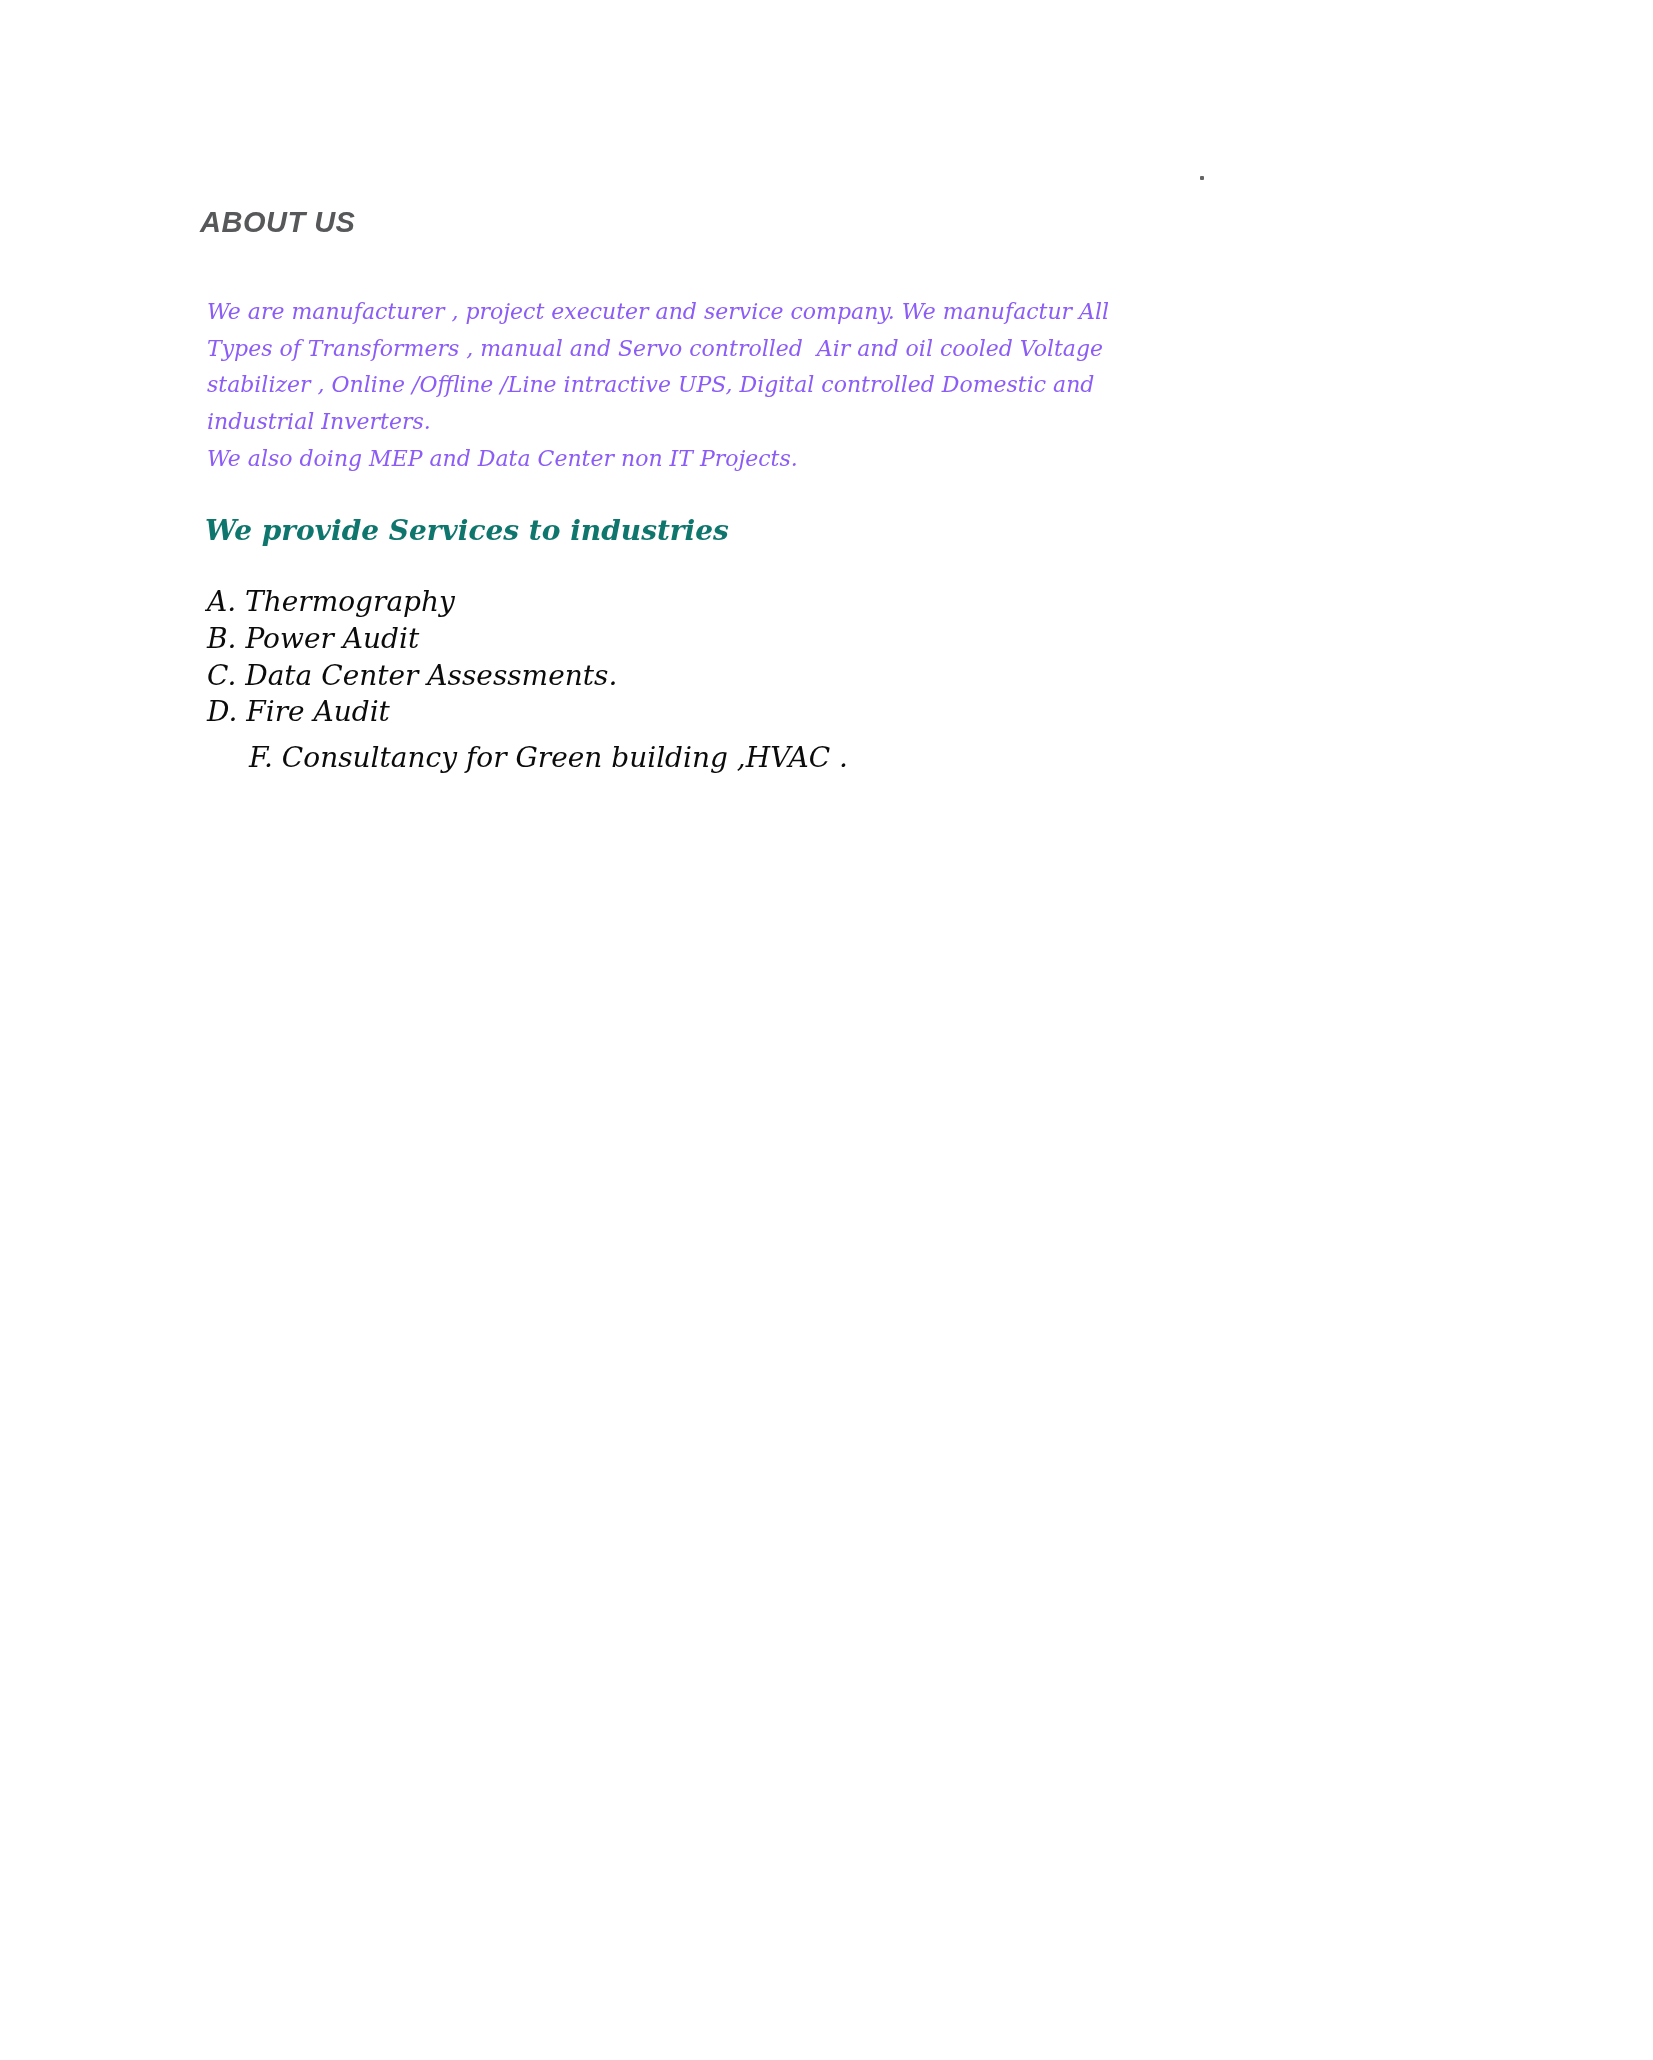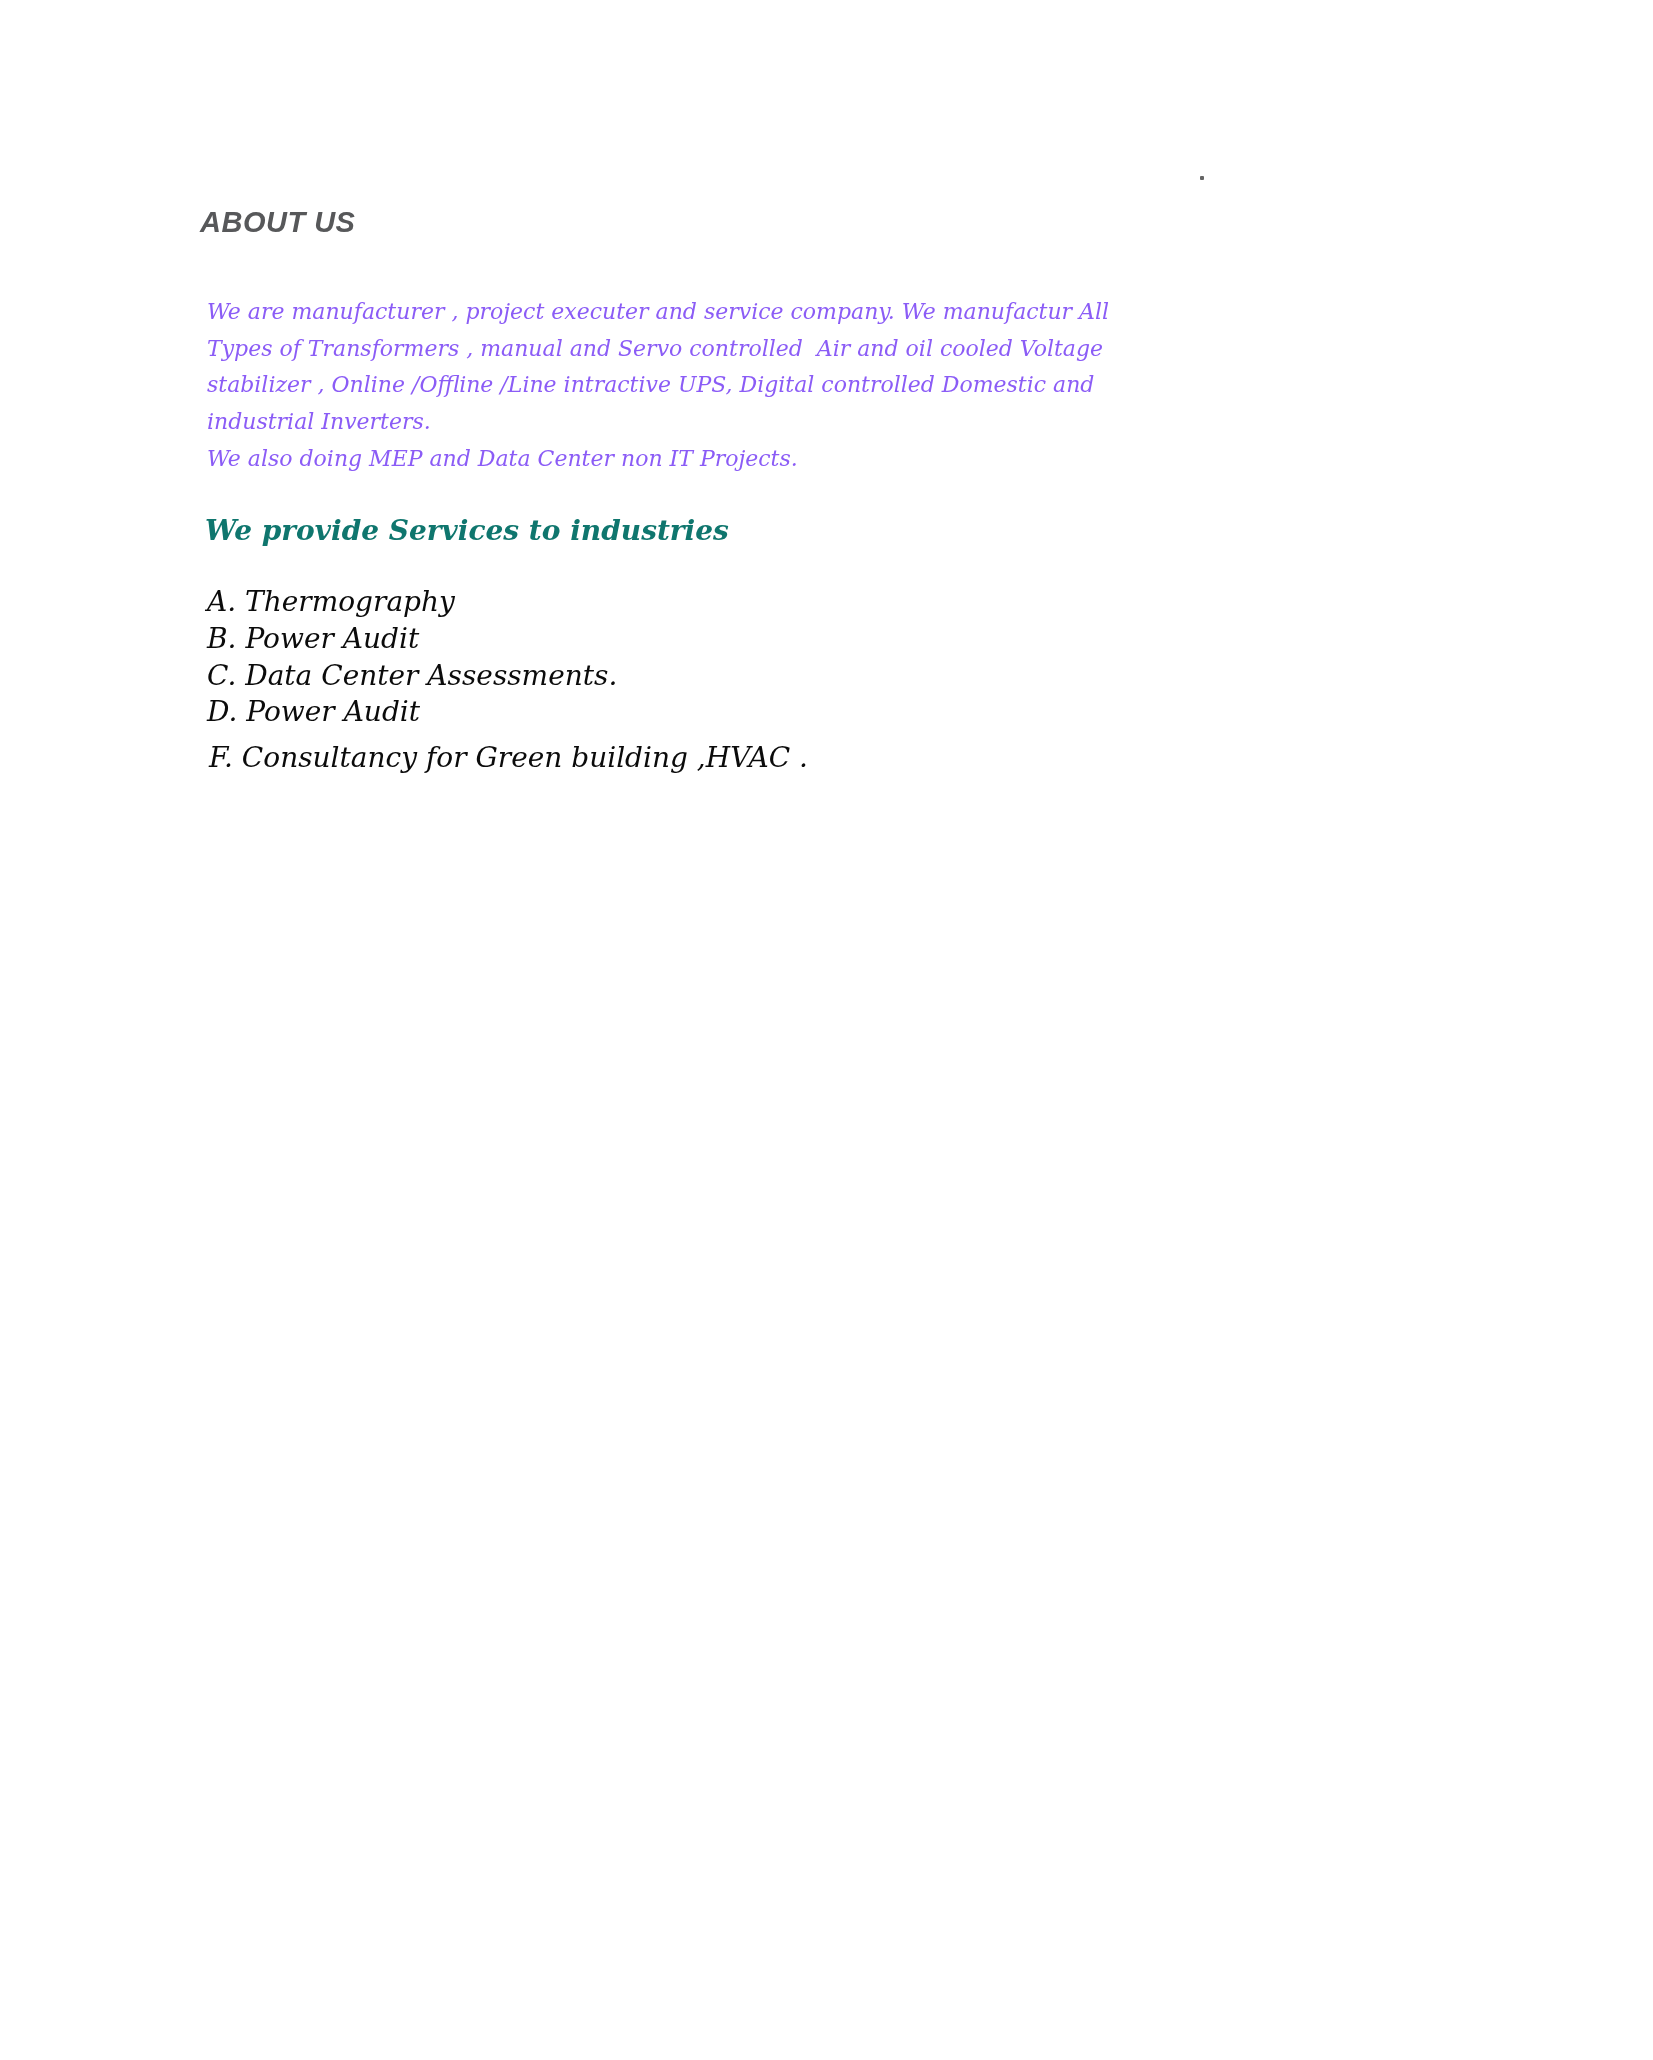--- a/index.html
+++ b/index.html
@@ -59,20 +59,21 @@
     color: #0b0b0b;
   }
   .service-item-clipped {
     margin-top: -6px;
     height: 33px;
     overflow: hidden;
   }
   .service-item-f {
     margin-top: 9px;
     padding-left: 2px;
+    margin-left: 40px;
   }
   .stray-dot {
     position: absolute;
     left: 1200px;
     top: 176px;
     width: 4px;
     height: 4px;
     background: #4a4a4a;
     border-radius: 1px;
     opacity: 0.85;
@@ -96,18 +97,18 @@
       <div class="text-line">industrial Inverters.</div>
       <div class="text-line">We also doing MEP and Data Center non IT Projects.</div>
     </div>
 
     <h2 class="services-heading">We provide Services to industries</h2>
 
     <div class="services-list">
       <div class="text-line">A. Thermography</div>
       <div class="text-line">B. Power Audit</div>
       <div class="text-line">C. Data Center Assessments.</div>
-      <div class="text-line">D. Power Audit</div>
+      <div class="text-line">D. Fire Audit</div>
       <div class="text-line service-item-f">F. Consultancy for Green building ,HVAC .</div>
     </div>
 
   </div>
 </div>
 
 </body></html>

